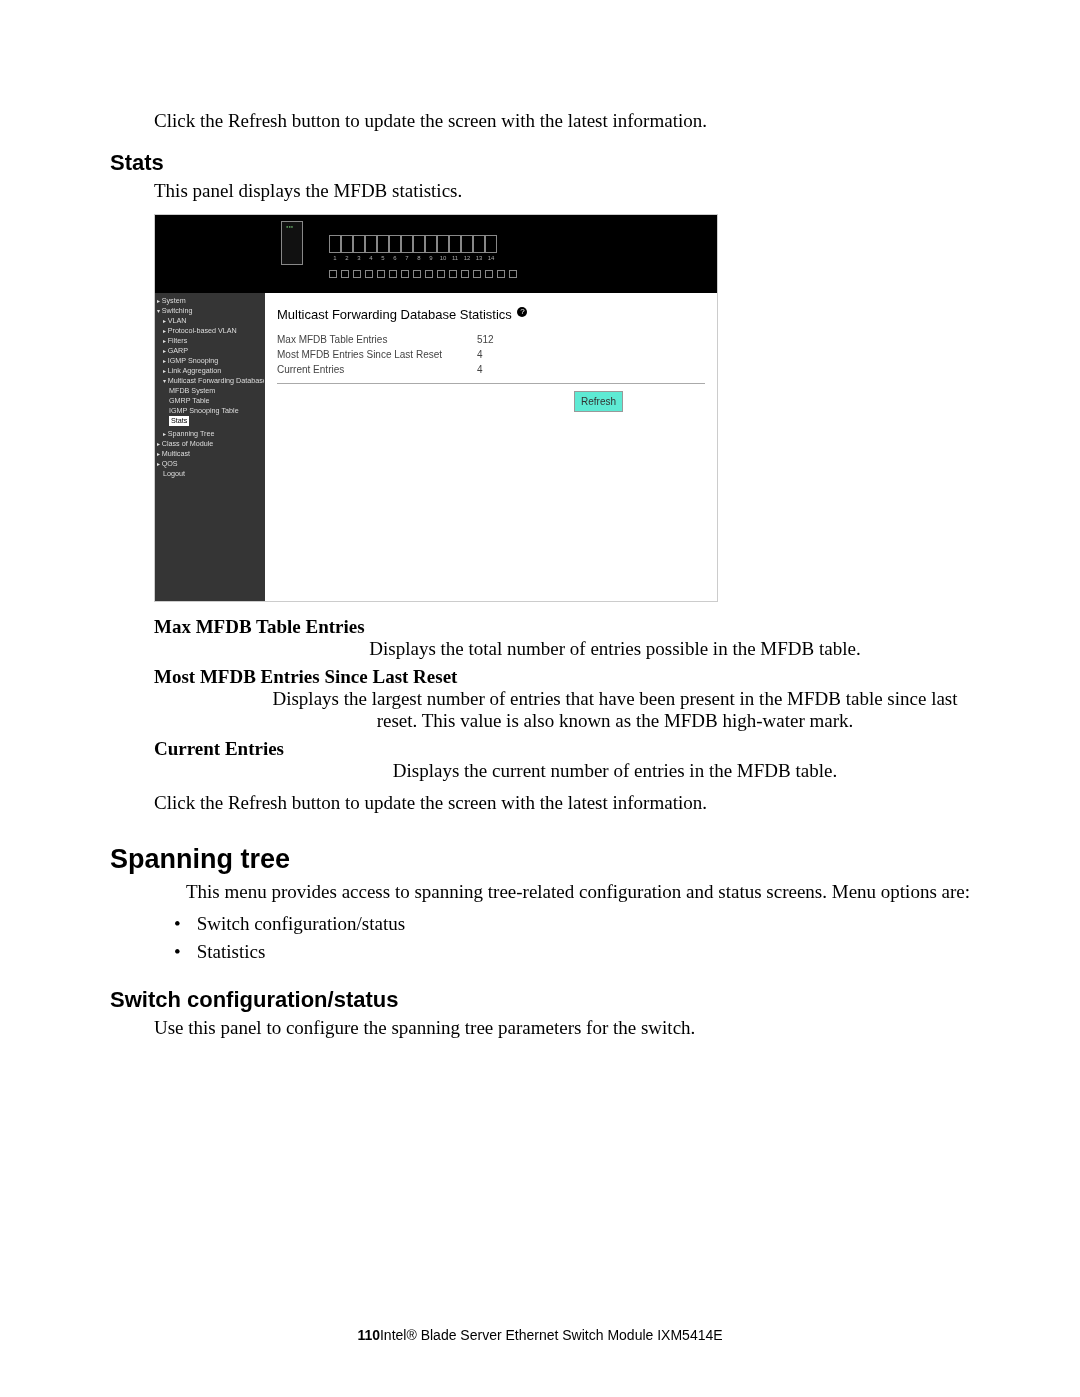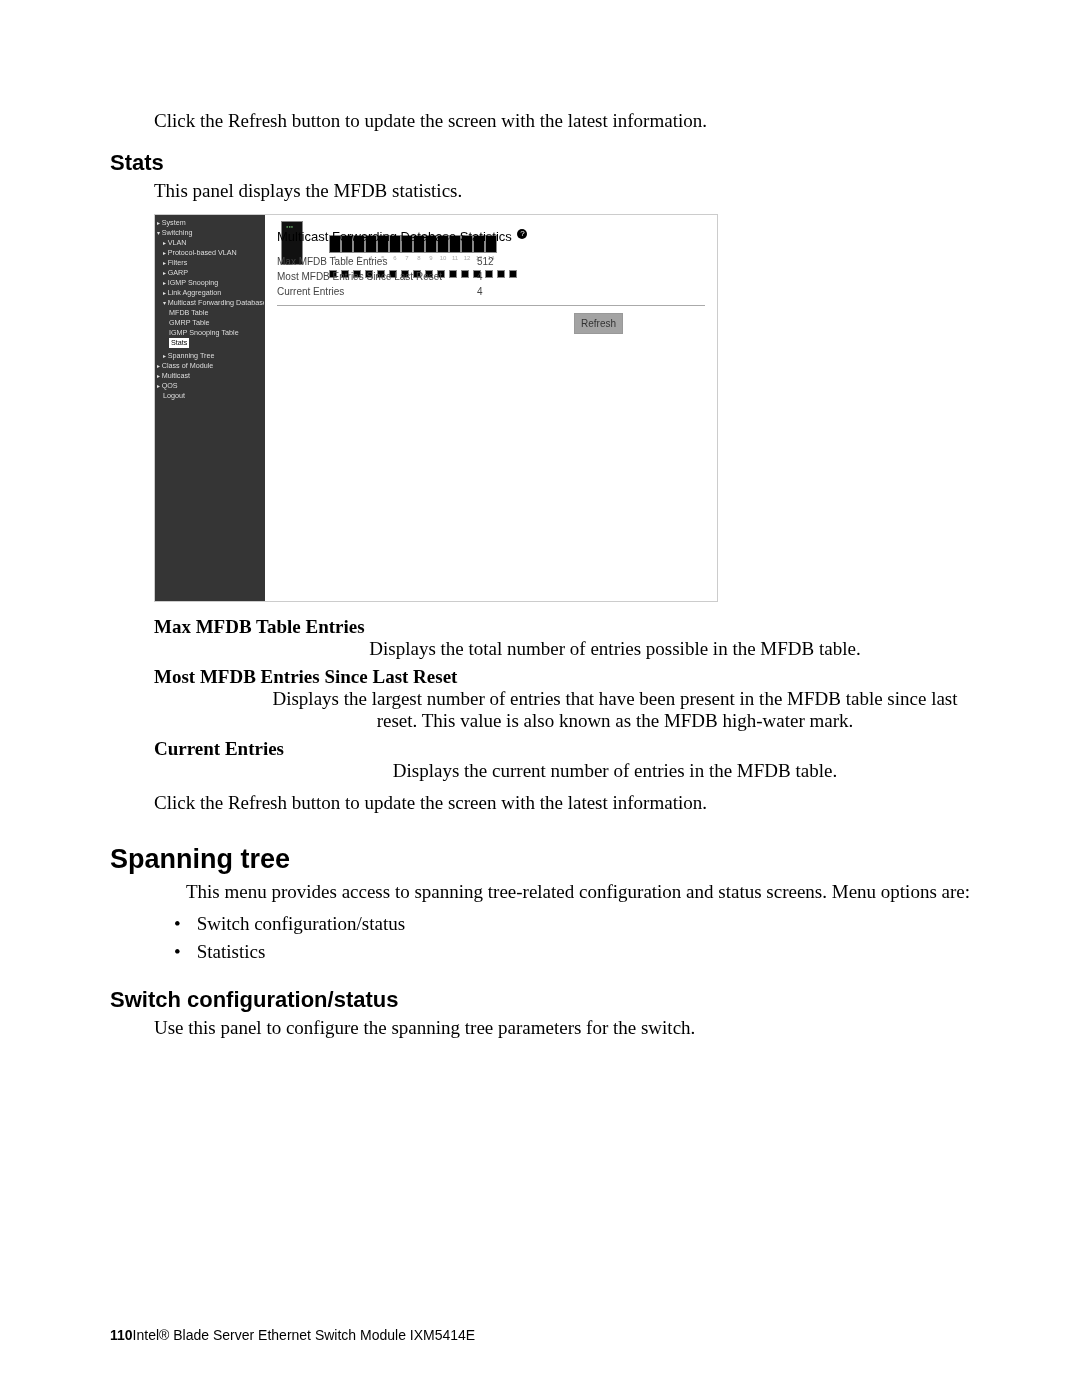--- a/index.html
+++ b/index.html
@@ -29,21 +29,21 @@
   }
   .panel-desc { margin-left: 44px; margin-bottom: 12px; }
 
   
   .panel {
     margin-left: 44px;
     width: 564px;
     height: 388px;
     border: 1px solid #ccc;
     display: flex;
-    flex-direction: row;
+    flex-direction: column;
     margin-bottom: 14px;
     background: #000;
   }
   .panel-top {
     height: 78px;
     background: #000;
     position: relative;
   }
   .device {
     position: absolute;
@@ -151,21 +151,21 @@
     margin-top: 6px;
   }
   .refresh-wrap {
     text-align: right;
     padding-top: 4px;
     width: 346px;
   }
   .btn-refresh {
     font-family: Arial, sans-serif;
     font-size: 10px;
-    background: #a3a3a3;
+    background: #5eead4;
     border: 1px solid #999;
     padding: 4px 6px;
     color: #333;
   }
 
   
   .defs { margin-left: 44px; }
   .defs dt { font-weight: bold; margin-top: 6px; }
   .defs dd { margin-left: 106px; text-align: center; }
   .click-refresh { margin-left: 44px; margin-top: 10px; }
@@ -191,21 +191,21 @@
   .subhead-desc { margin-left: 44px; }
 
   .footer {
     position: absolute;
     bottom: 54px;
     left: 110px;
     right: 110px;
     font-size: 14px;
     font-family: Arial, Helvetica, sans-serif;
     display: flex;
-    justify-content: flex-start;
+    justify-content: center;
   }
   .footer .pn { font-weight: bold; }
 </style>
 </head>
 <body>
 
 <p class="intro">Click the Refresh button to update the screen with the latest information.</p>
 
 <h3 class="h3">Stats</h3>
 <p class="panel-desc">This panel displays the MFDB statistics.</p>
@@ -270,21 +270,21 @@
     <div class="nav">
       <div class="item caret">System</div>
       <div class="item open">Switching</div>
       <div class="item indent1 caret">VLAN</div>
       <div class="item indent1 caret">Protocol-based VLAN</div>
       <div class="item indent1 caret">Filters</div>
       <div class="item indent1 caret">GARP</div>
       <div class="item indent1 caret">IGMP Snooping</div>
       <div class="item indent1 caret">Link Aggregation</div>
       <div class="item indent1 open">Multicast Forwarding Database</div>
-      <div class="item indent2">MFDB Table</div>
+      <div class="item indent2">MFDB System</div>
       <div class="item indent2">GMRP Table</div>
       <div class="item indent2">IGMP Snooping Table</div>
       <div class="indent2"><span class="item active">Stats</span></div>
       <div class="item indent1 caret">Spanning Tree</div>
       <div class="item caret">Class of Module</div>
       <div class="item caret">Multicast</div>
       <div class="item caret">QOS</div>
       <div class="item indent1">Logout</div>
     </div>
     <div class="content">

